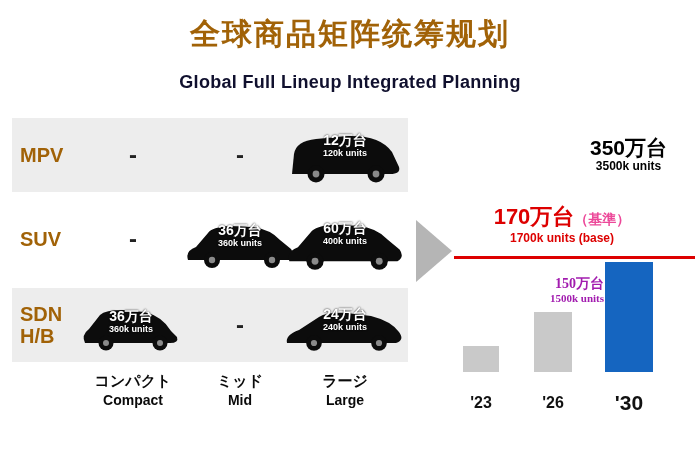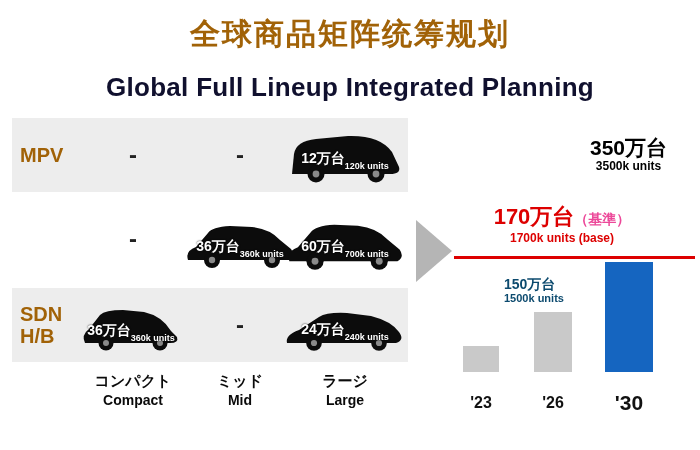--- a/index.html
+++ b/index.html
@@ -2,36 +2,36 @@
 <html><head>
 <meta charset="utf-8">
 <style>
   html,body{margin:0;padding:0;background:#fff;}
   .stage{position:relative;width:700px;height:450px;background:#fff;overflow:hidden;
          font-family:"Liberation Sans",sans-serif;color:#111;}
 
   .title{position:absolute;top:14px;left:0;width:100%;text-align:center;
          font-size:30px;font-weight:800;letter-spacing:2px;color:#a16207;}
   .subtitle{position:absolute;top:72px;left:0;width:100%;text-align:center;
-            font-size:26px;font-weight:700;color:#10102e;letter-spacing:.3px;}
+            font-size:18px;font-weight:700;color:#10102e;letter-spacing:.3px;}
 
   .band{position:absolute;left:12px;width:396px;height:74px;background:#ededed;}
 
   .rowlabel{position:absolute;left:20px;width:66px;height:74px;display:flex;align-items:center;
             font-weight:800;font-size:20px;line-height:1.12;white-space:pre-line;color:#a16207;}
 
   .dash{position:absolute;width:50px;text-align:center;font-size:24px;font-weight:800;color:#222;}
 
   .car-cell{position:absolute;}
   .car-cell svg{position:absolute;left:0;top:0;width:100%;height:100%;}
   .car-text{position:absolute;left:0;top:0;width:100%;height:100%;box-sizing:border-box;
-            display:flex;flex-direction:row;align-items:center;justify-content:center;
+            display:flex;flex-direction:column;align-items:center;
             padding-top:7px;color:#fff;z-index:2;}
   .car-value{font-size:14px;font-weight:800;line-height:1.05;text-shadow:0 0 2px #000;}
-  .car-units{font-size:9px;font-weight:700;margin-top:14px;text-shadow:0 0 2px #000;}
+  .car-units{font-size:9px;font-weight:700;margin-top:0;text-shadow:0 0 2px #000;}
 
   .colhead{position:absolute;width:110px;text-align:center;font-weight:800;color:#0a0a0a;}
   .colhead.jp{font-size:15px;}
   .colhead.en{font-size:14px;}
 
   .chevron{position:absolute;left:416px;top:220px;width:0;height:0;
            border-top:31px solid transparent;border-bottom:31px solid transparent;
            border-left:36px solid #b5b5b5;}
 
   .chart{position:absolute;left:452px;top:130px;width:245px;height:290px;}
@@ -42,36 +42,37 @@
   .lab30{position:absolute;top:6px;left:108px;width:137px;text-align:center;color:#000;}
   .lab30 .v{font-size:21px;font-weight:800;line-height:1.1;}
   .lab30 .u{font-size:12px;font-weight:700;}
 
   .baseline-block{position:absolute;top:72px;left:2px;width:216px;text-align:center;color:#dd0000;}
   .bl-main{font-size:22px;font-weight:800;}
   .bl-suffix{font-size:14px;font-weight:800;}
   .bl-sub{font-size:12px;font-weight:700;line-height:1.15;}
   .baseline-line{position:absolute;top:126px;left:2px;right:2px;height:3px;background:#dd0000;}
 
-  .lab26{position:absolute;top:146px;left:52px;width:100px;text-align:left;color:#0c4a6e;}
+  .lab26{position:absolute;top:146px;left:52px;width:100px;text-align:right;color:#a21caf;font-family:Liberation Serif, serif;}
   .lab26 .v{font-size:14px;font-weight:800;line-height:1.15;}
   .lab26 .u{font-size:11px;font-weight:700;}
 </style>
 </head>
 <body>
 
 <div class="stage">
 
   <div class="title">全球商品矩阵统筹规划</div>
   <div class="subtitle">Global Full Lineup Integrated Planning</div>
 
   <div class="band" style="top:118px"></div>
   <div class="band" style="top:288px"></div>
 
   <div class="rowlabel" style="top:118px">MPV</div>
+  <div class="rowlabel" style="top:202px">SUV</div>
   <div class="rowlabel" style="top:288px">SDN
 H/B</div>
 
   <div class="dash" style="left:108px;top:141px">-</div>
   <div class="dash" style="left:215px;top:141px">-</div>
   <div class="dash" style="left:108px;top:225px">-</div>
   <div class="dash" style="left:215px;top:311px">-</div>
 
   <div class="car-cell" style="left:284px;top:126px;width:122px;height:58px">
     <svg viewBox="0 0 122 58">
@@ -104,21 +105,21 @@
   <div class="car-cell" style="left:284px;top:214px;width:122px;height:58px">
     <svg viewBox="0 0 114 54" preserveAspectRatio="none">
       <path d="M5,44 Q2,35 13,31 L25,17 Q29,11 47,10 L69,11 Q87,13 97,24 L108,33 Q113,40 106,44 Z" fill="#0c0c0c"></path>
       <circle cx="29" cy="44" r="8" fill="#0c0c0c"></circle>
         <circle cx="89" cy="44" r="8" fill="#0c0c0c"></circle>
       <circle cx="29" cy="44" r="3.2" fill="#8a8a8a"></circle>
         <circle cx="89" cy="44" r="3.2" fill="#8a8a8a"></circle>
     </svg>
     <div class="car-text">
       <span class="car-value">60万台</span>
-      <span class="car-units">700k units</span>
+      <span class="car-units">400k units</span>
     </div>
   </div>
 
   <div class="car-cell" style="left:78px;top:302px;width:106px;height:50px">
     <svg viewBox="0 0 106 50">
       <path d="M7,41 Q3,33 11,27 L22,13 Q27,8 45,8 L66,10 Q84,14 93,29 L99,35 Q101,41 92,41 Z" fill="#0c0c0c"></path>
       <circle cx="28" cy="41" r="7.5" fill="#0c0c0c"></circle>
         <circle cx="82" cy="41" r="7.5" fill="#0c0c0c"></circle>
       <circle cx="28" cy="41" r="3" fill="#8a8a8a"></circle>
         <circle cx="82" cy="41" r="3" fill="#8a8a8a"></circle>

